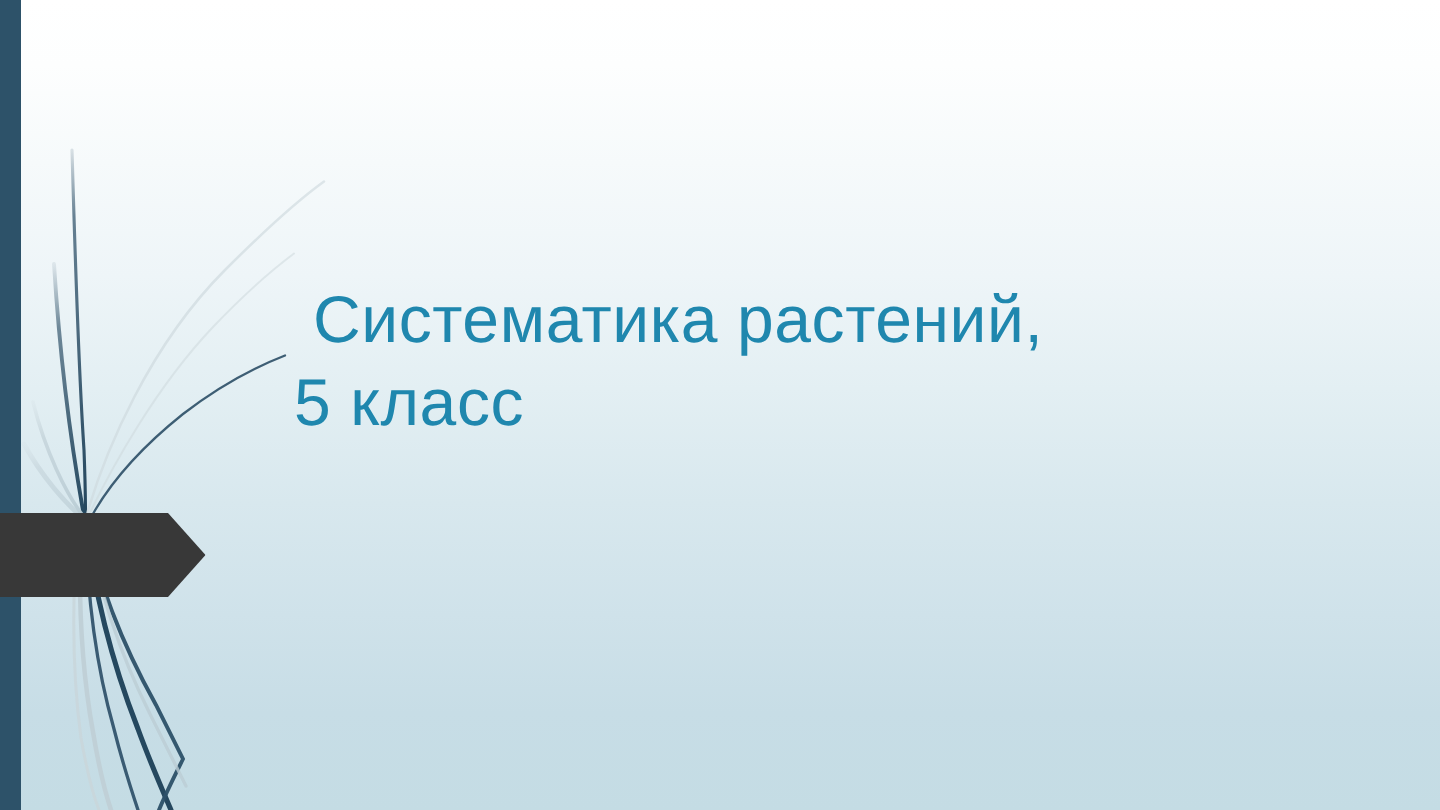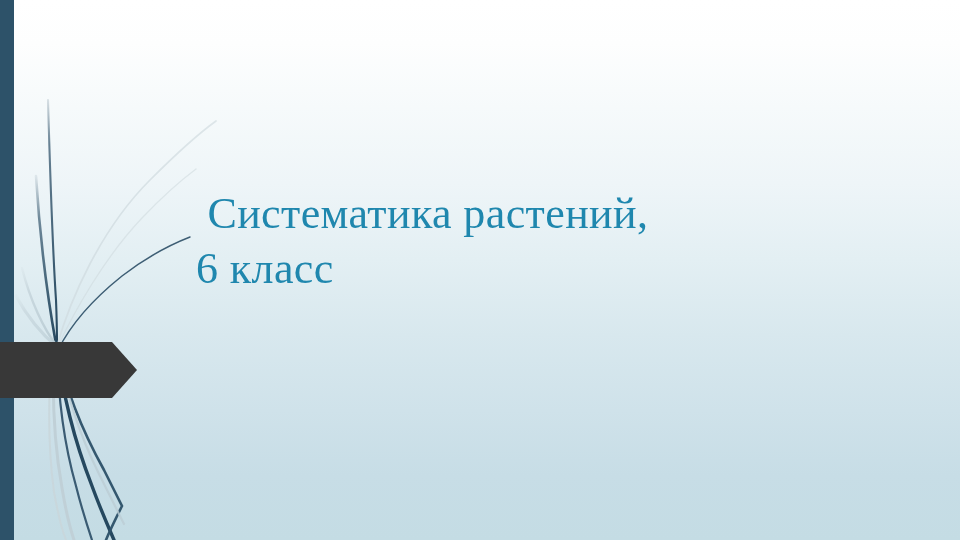--- a/index.html
+++ b/index.html
@@ -55,21 +55,21 @@
   }
 
   
   #title-block {
     position: absolute;
     left: 196px;
     top: 186px;
     width: 740px;
   }
   .title-line {
-    font-family: Liberation Serif, serif;
+    font-family: Liberation Sans, sans-serif;
     font-size: 44px;
     line-height: 55px;
     font-weight: 400;
     letter-spacing: 0.4px;
     white-space: pre;
     margin: 0;
   }
 </style>
 </head>
 <body>
@@ -131,16 +131,16 @@
   </svg>
 
   <div class="edge-bar" style="background:#2d5269;"></div>
 
   <svg class="arrow-banner" viewBox="0 0 137 56" preserveAspectRatio="none" aria-hidden="true">
     <path d="M0,0 L112,0 L137,28 L112,56 L0,56 Z" fill="#383838"></path>
   </svg>
 
   <div id="title-block">
     <div class="title-line" style="color:#1f87ae;"> Систематика растений,</div>
-    <div class="title-line" style="color:#1f87ae;">6 класс</div>
+    <div class="title-line" style="color:#1f87ae;">5 класс</div>
   </div>
 
 </div>
 
 </body></html>

